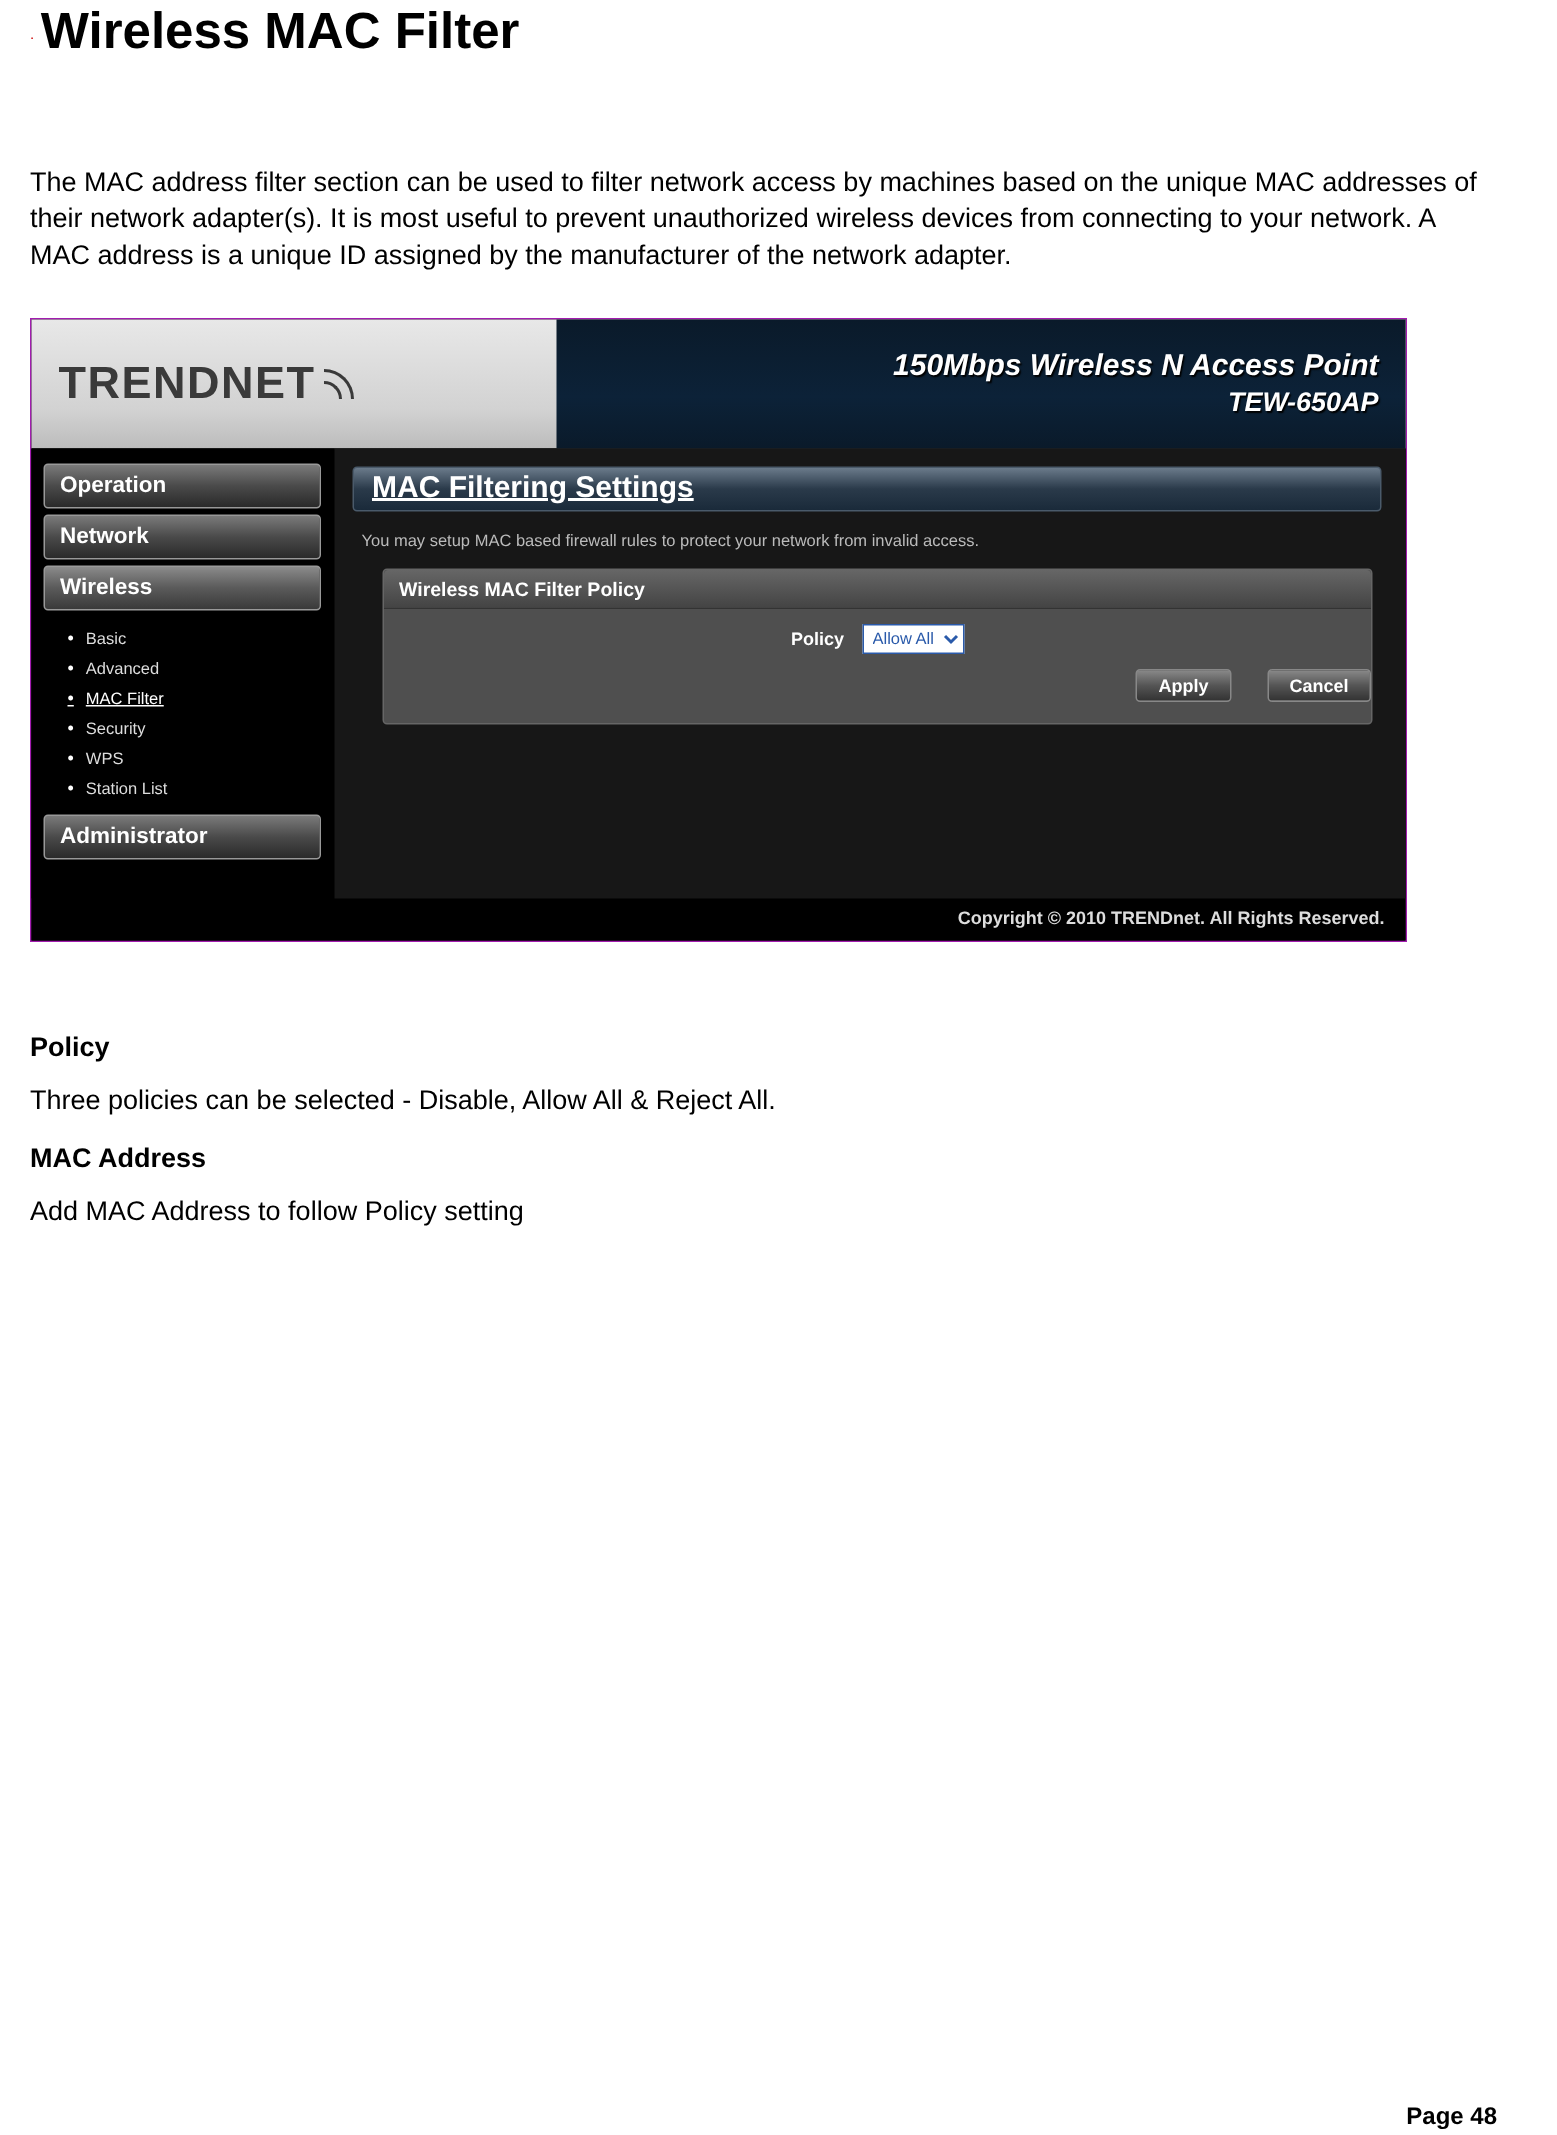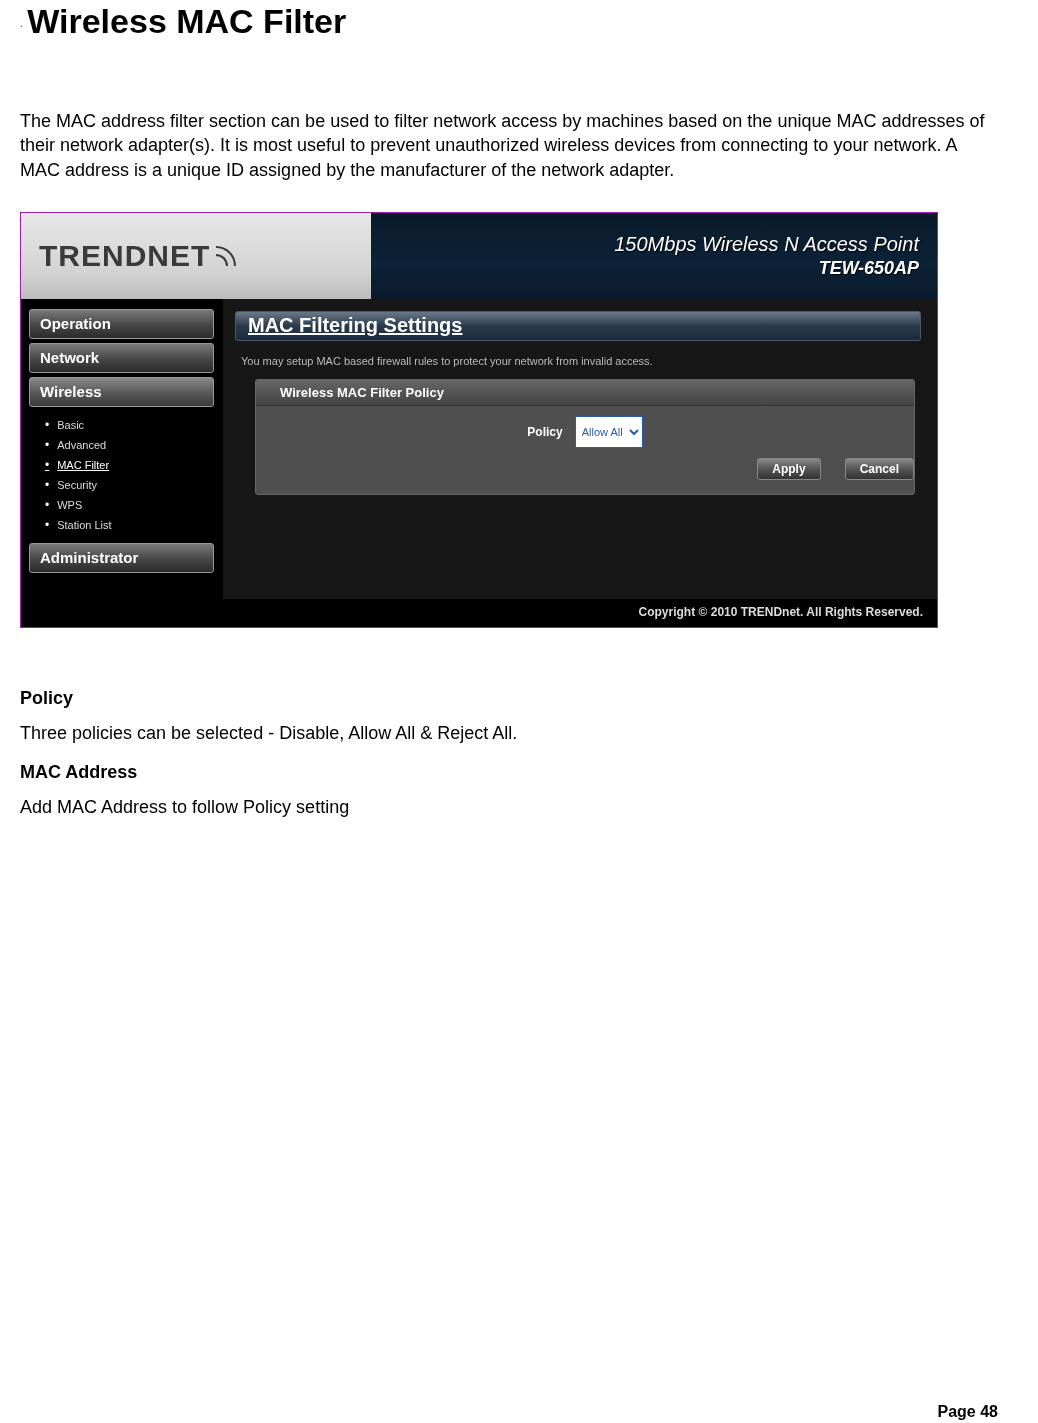--- a/index.html
+++ b/index.html
@@ -78,21 +78,21 @@
     color: #fff;
     display: flex;
     flex-direction: column;
     justify-content: center;
     align-items: flex-end;
     padding-right: 18px;
   }
   .header-right .line1 {
     font-family: Arial, sans-serif;
     font-size: 20px;
-    font-weight: normal;
+    font-weight: bold;
     font-style: italic;
     text-shadow: 1px 1px 1px #000;
   }
   .header-right .line2 {
     font-family: Arial, sans-serif;
     font-size: 18px;
     font-weight: bold;
     font-style: italic;
     text-shadow: 1px 1px 1px #000;
     margin-top: 2px;
@@ -179,21 +179,21 @@
     border-radius: 3px;
     margin-left: 20px;
     margin-right: 6px;
   }
   .inner-panel-title {
     background: linear-gradient(#666, #444);
     color: #fff;
     font-family: Arial, sans-serif;
     font-weight: bold;
     font-size: 13px;
-    padding: 5px 24px;
+    padding: 5px 10px;
     border-bottom: 1px solid #333;
     border-radius: 3px 3px 0 0;
   }
   .form-row {
     display: flex;
     align-items: center;
     justify-content: center;
     padding: 10px 0 4px;
   }
   .form-label {
@@ -203,21 +203,21 @@
     font-weight: bold;
     margin-right: 12px;
   }
   .policy-select {
     background: #fff;
     border: 1px solid #2a5aaa;
     color: #2a5aaa;
     font-family: Arial, sans-serif;
     font-size: 11px;
     padding: 1px 2px;
-    height: 32px;
+    height: 20px;
   }
   .btn-row {
     display: flex;
     justify-content: flex-end;
     gap: 24px;
     padding: 6px 0 14px;
   }
   .action-btn {
     background: linear-gradient(#888, #555 50%, #333);
     border: 1px solid #888;

